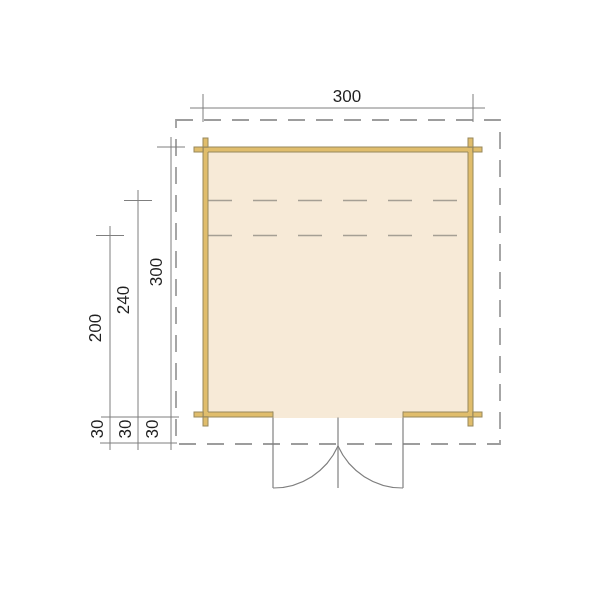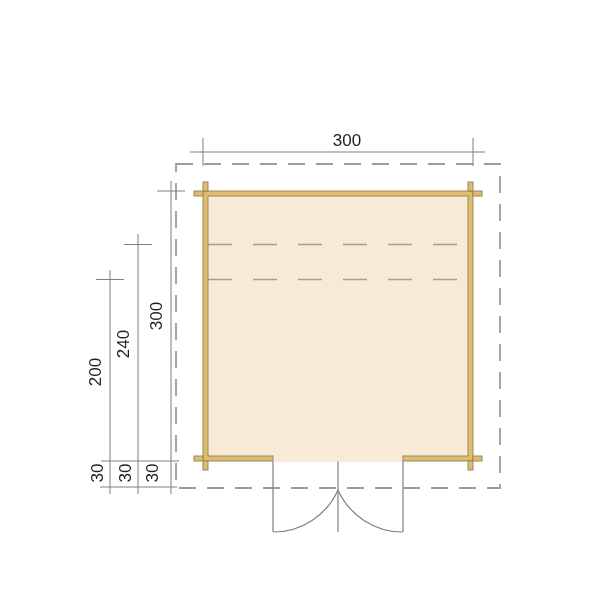--- a/index.html
+++ b/index.html
@@ -3,21 +3,21 @@
 <meta charset="utf-8">
 <style>
   html, body {
     margin: 0;
     padding: 0;
     width: 600px;
     height: 600px;
     background: #ffffff;
     font-family: "Liberation Sans", sans-serif;
   }
-  #plan-root { position: relative; width: 600px; height: 441px; margin-top: 44px; }
+  #plan-root { position: relative; width: 600px; height: 441px; }
   svg { display: block; }
 
   
   .dim-stroke { stroke: #7f7f7f; stroke-width: 1; fill: none; }
   .dim-text {
     font-family: "Liberation Sans", sans-serif;
     font-size: 17px;
     fill: #1f1f1f;
     text-anchor: middle;
   }

